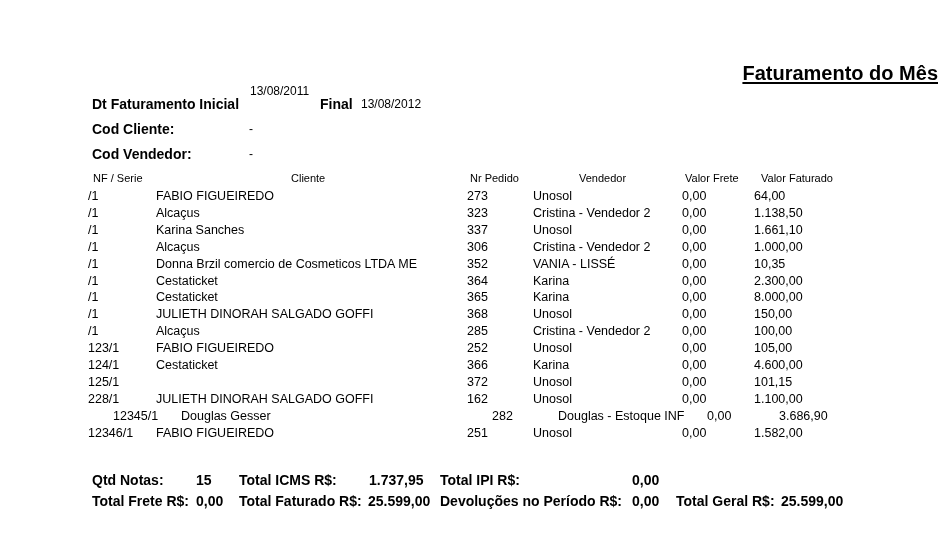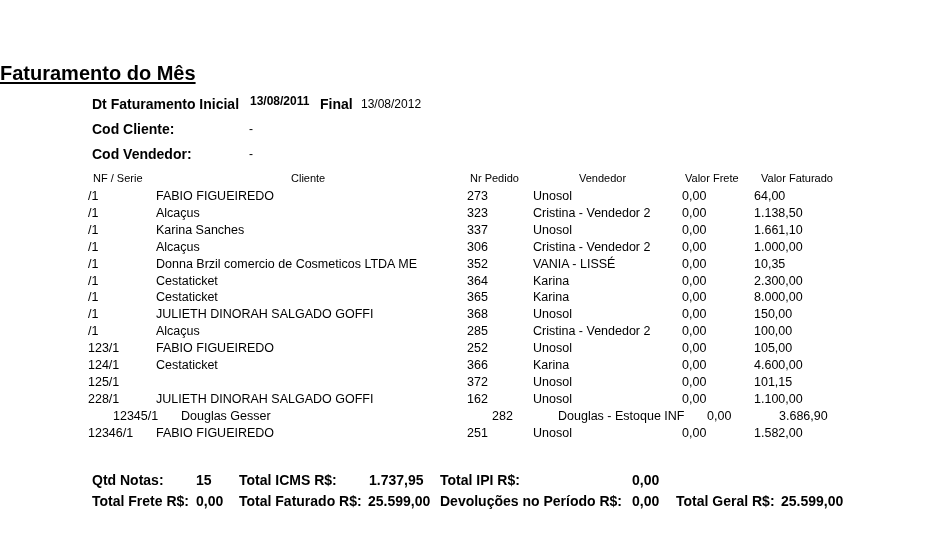--- a/index.html
+++ b/index.html
@@ -1,40 +1,40 @@
 <!DOCTYPE html>
 <html><head>
 <meta charset="utf-8">
 <style>
   html, body { margin: 0; padding: 0; background: #ffffff; }
   body { width: 938px; height: 541px; position: relative; overflow: hidden;
          font-family: "Liberation Sans", sans-serif; color: #000; }
   .abs { position: absolute; white-space: nowrap; }
-  .title { left: 0; width: 938px; top: 62px; text-align: left; font-size: 20px; font-weight: bold; }
+  .title { left: 0; width: 938px; top: 62px; text-align: right; font-size: 20px; font-weight: bold; }
   .title span { text-decoration: underline; text-underline-offset: 2px; text-decoration-thickness: 2px; padding-left: 0px; }
   .lbl { font-size: 14px; font-weight: bold; }
   .val { font-size: 12px; }
   .hdr { font-size: 11px; top: 172px; }
   .row { position: absolute; left: 0; width: 938px; height: 17px; font-size: 12.5px; }
   .row span { position: absolute; white-space: nowrap; }
   .c-nf { left: 88px; }
   .c-cli { left: 156px; }
   .c-ped { left: 467px; }
   .c-vend { left: 533px; }
   .c-frete { left: 682px; }
   .c-fat { left: 754px; }
   .tot { font-size: 14px; font-weight: bold; }
 </style>
 </head>
 <body>
 
 <div class="abs title"><span>Faturamento do Mês</span></div>
 
 <div class="abs lbl" style="left:92px; top:96px;">Dt Faturamento Inicial</div>
-<div class="abs val" style="left:250px; top:94px;font-weight:bold;">13/08/2011</div>
+<div class="abs val" style="left:250px; top:84px;">13/08/2011</div>
 <div class="abs lbl" style="left:320px; top:96px;">Final</div>
 <div class="abs val" style="left:361px; top:97px;">13/08/2012</div>
 
 <div class="abs lbl" style="left:92px; top:121px;">Cod Cliente:</div>
 <div class="abs val" style="left:249px; top:122px;">-</div>
 
 <div class="abs lbl" style="left:92px; top:146px;">Cod Vendedor:</div>
 <div class="abs val" style="left:249px; top:147px;">-</div>
 
 <div>

